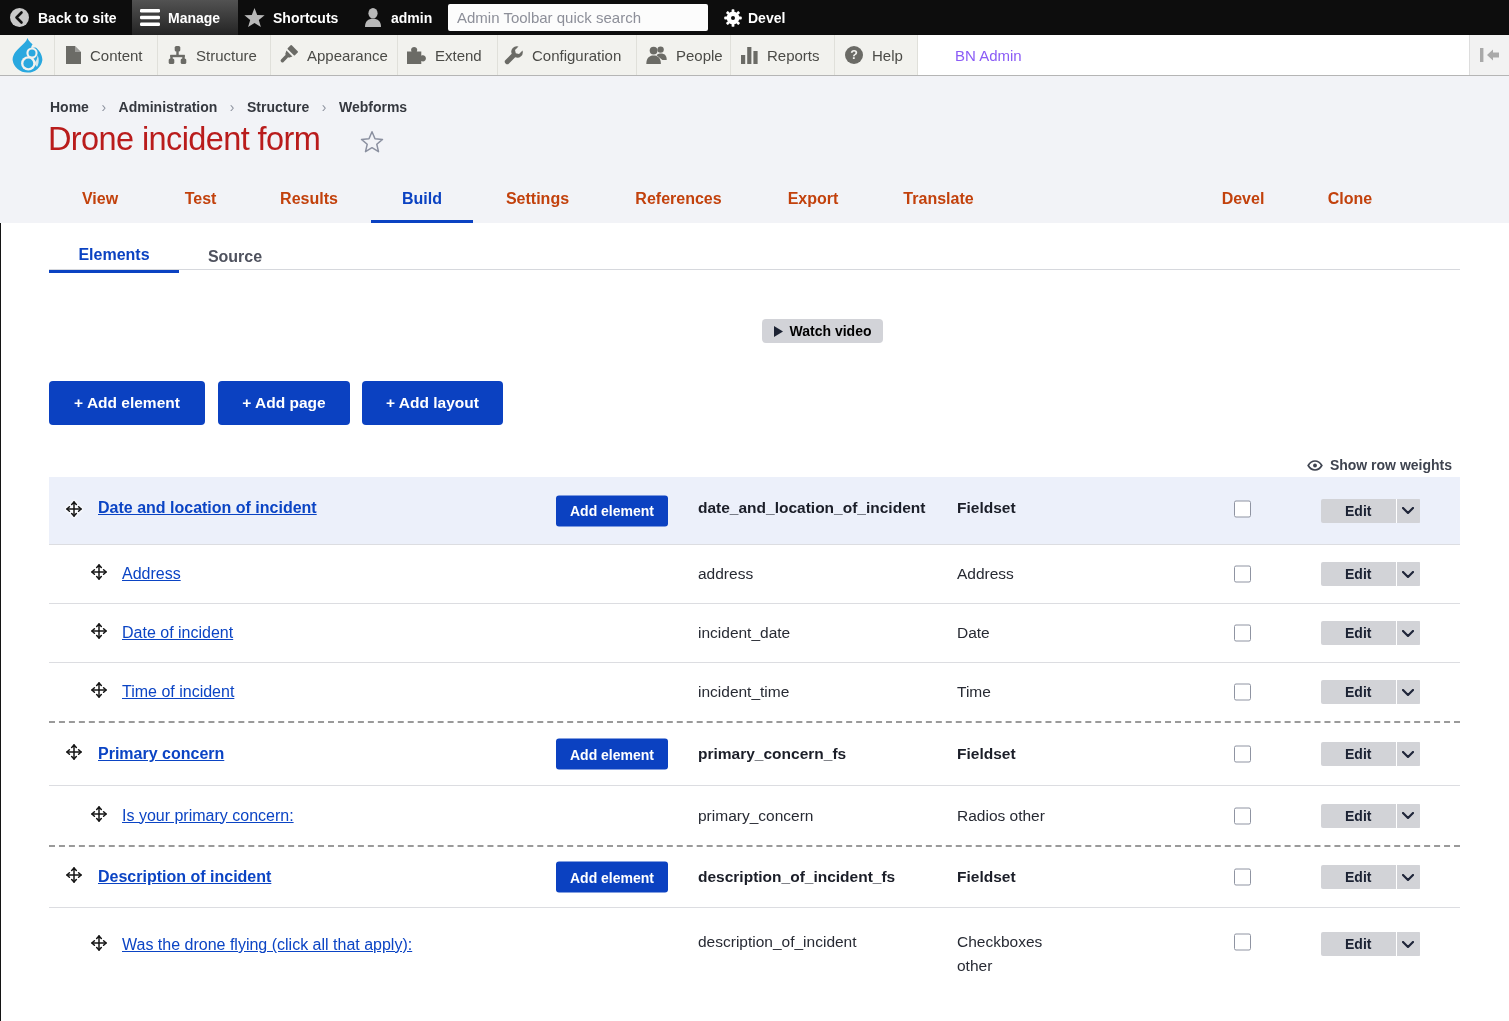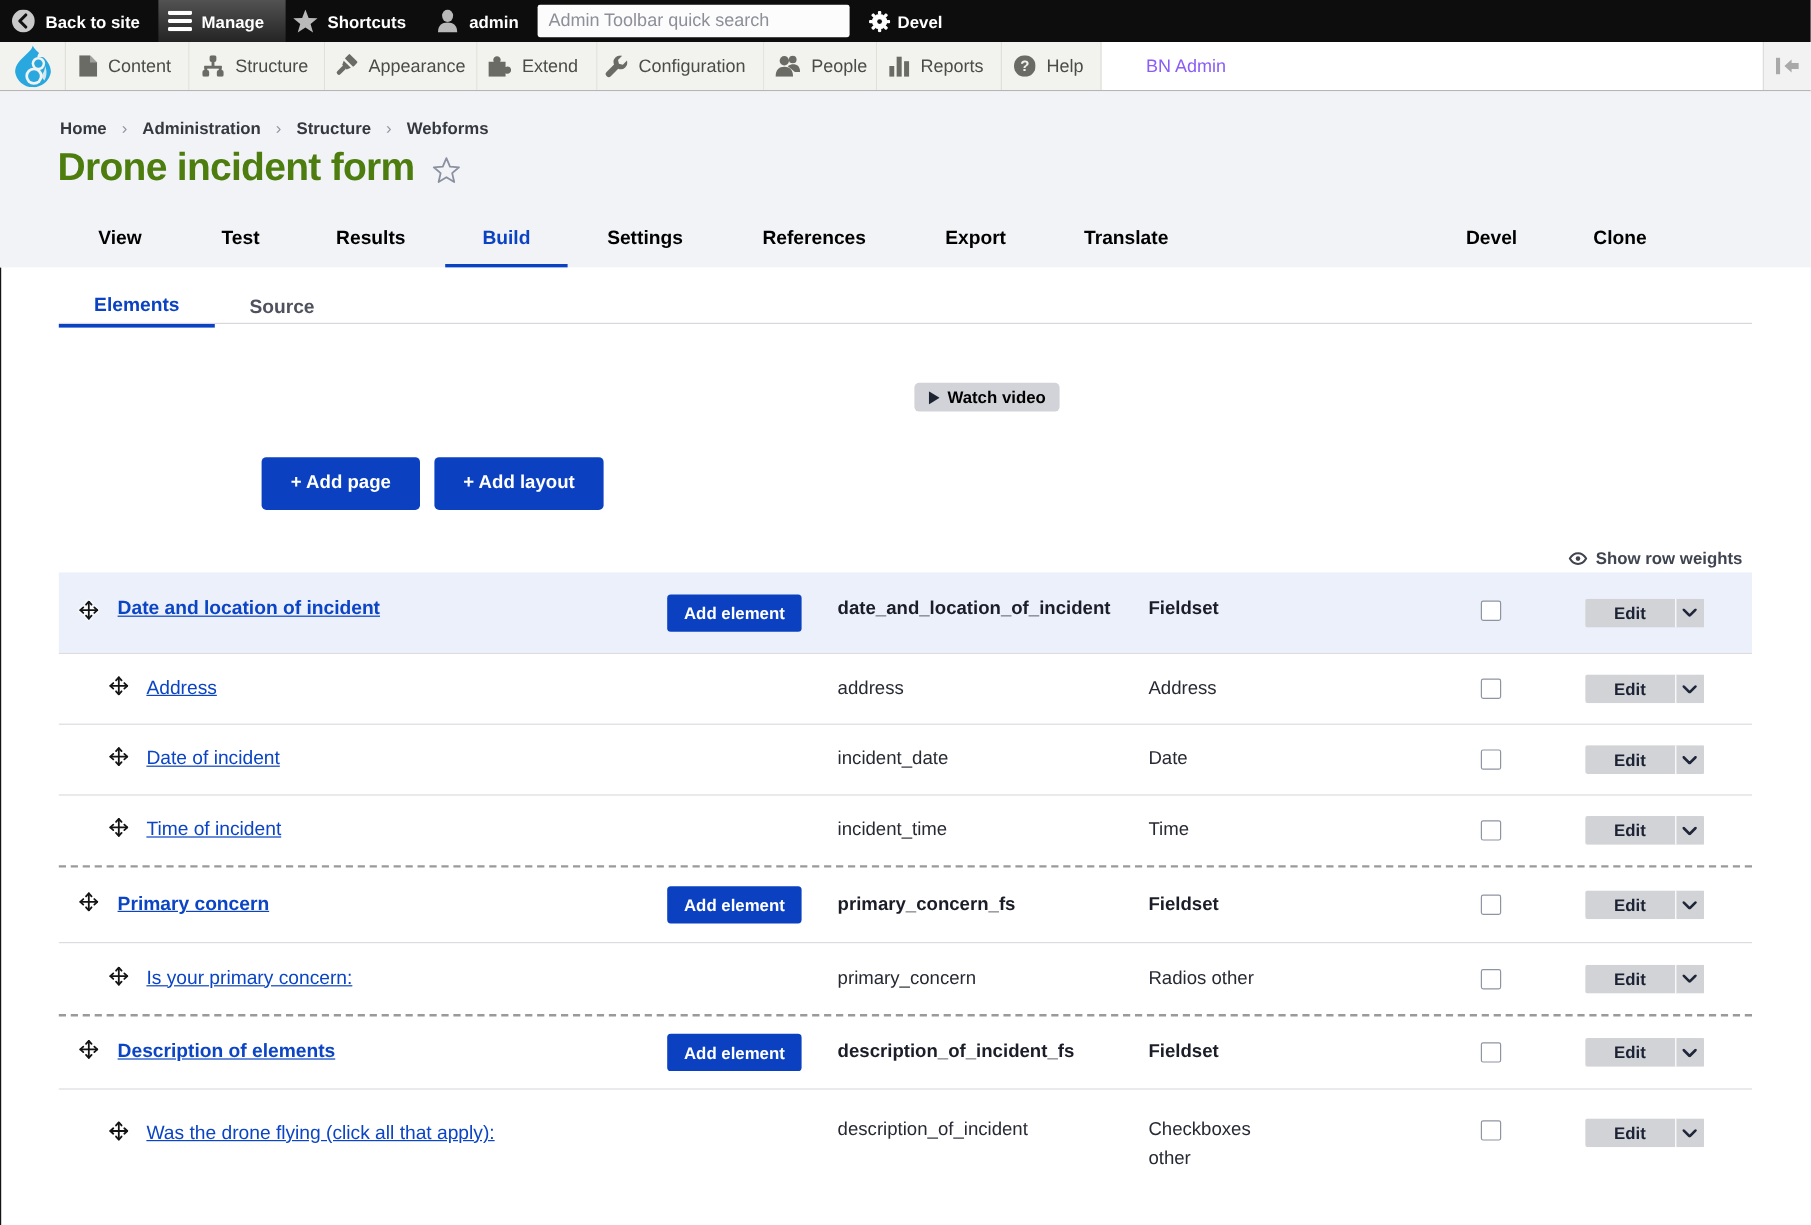--- a/index.html
+++ b/index.html
@@ -27,26 +27,26 @@
   align-items:center; font-size:15px; color:#8b5cf6; }
 .collapse { position:absolute; right:0; top:0; width:40px; height:40px;
   background:#f2f2f2; border-left:1px solid #ddd; display:flex; align-items:center;
   justify-content:center; }
 
 
 .pagehead { background:#f2f3f7; height:147px; position:relative; }
 .crumbs { position:absolute; left:50px; top:23px; font-size:14px; font-weight:bold;
   color:#35383f; }
 .crumbs .sep { color:#8f94a0; font-weight:normal; padding:0 12.5px; }
-h1.title { position:absolute; left:48px; top:44px; font-size:32.5px; line-height:38px; font-weight:bold;
-  color:#4d7c0f; letter-spacing:-0.6px; }
+h1.title { position:absolute; left:48px; top:44px; font-size:32.5px; line-height:38px; font-weight:normal;
+  color:#b91c1c; letter-spacing:-0.6px; }
 .star-o { position:absolute; left:360px; top:54px; }
 .tabs { position:absolute; left:0; top:0; width:100%; height:100%; }
 .tabs .tab { position:absolute; bottom:0; height:38px; padding-top:5px; font-size:16px; font-weight:bold;
-  color:#000000; display:flex; align-items:flex-start; justify-content:center; }
+  color:#c2410c; display:flex; align-items:flex-start; justify-content:center; }
 .tabs .tab.active { color:#0b42c2; border-bottom:3px solid #0b42c2; }
 
 
 .content { background:#fff; position:relative; height:798px; }
 .subtabs { position:absolute; left:49px; right:49px; top:0; height:47px;
   border-bottom:1px solid #d6d8dd; }
 .subtab { position:absolute; top:17px; height:33px; font-size:16px; font-weight:bold;
   color:#4f525e; display:flex; align-items:center; justify-content:center; }
 .subtab.active { color:#0b42c2; border-bottom:3px solid #0b42c2; }
 .lead { position:absolute; left:50px; top:101px; font-size:16px; color:#2a2d35; }
@@ -273,20 +273,21 @@
 <div class="content">
   <div style="position:absolute; left:0; top:0; width:1px; height:799px; background:#141414;"></div>
   <div class="subtabs">
     <div class="subtab active" style="left:0px; width:130px;">Elements</div>
     <div class="subtab" style="left:130px; width:112px;">Source</div>
   </div>
   <div class="watch"><svg width="9" height="11" viewBox="0 0 9 11">
         <path d="M0 0 L9 5.5 L0 11Z" fill="#1d2333"></path>
       </svg>Watch video</div>
 
+  <div class="bigbtn" style="left:49px; width:156px;">+ Add element</div>
   <div class="bigbtn" style="left:218px; width:132px;">+ Add page</div>
   <div class="bigbtn" style="left:362px; width:141px;">+ Add layout</div>
 
   <div class="srw">
     <svg width="16" height="11" viewBox="0 0 16 11">
         <path d="M8 1 C5 1 2.7 2.9 1.2 5.5 C2.7 8.1 5 10 8 10 C11 10 13.3 8.1 14.8 5.5 C13.3 2.9 11 1 8 1Z" fill="none" stroke="#3f4450" stroke-width="1.7"></path>
         <circle cx="8" cy="5.5" r="1.9" fill="#3f4450"></circle>
       </svg>
     Show row weights
   </div>
@@ -449,21 +450,21 @@
       <span class="cell-abs" style="left:16px;"><svg class="mv" width="18" height="18" viewBox="0 0 18 18" style="filter: drop-shadow(0 0 1.5px #fff) drop-shadow(0 0 1px #fff);">
             <g stroke="#141414" stroke-width="1.5" fill="none" stroke-linecap="round" stroke-linejoin="round">
               <line x1="9" y1="2" x2="9" y2="16"></line>
               <line x1="2" y1="9" x2="16" y2="9"></line>
               <path d="M6.7 4.4 L9 1.9 L11.3 4.4"></path>
               <path d="M6.7 13.6 L9 16.1 L11.3 13.6"></path>
               <path d="M4.4 6.7 L1.9 9 L4.4 11.3"></path>
               <path d="M13.6 6.7 L16.1 9 L13.6 11.3"></path>
             </g>
           </svg></span>
-      <a class="lnk b cell-abs" style="left:49px;">Description of elements</a>
+      <a class="lnk b cell-abs" style="left:49px;">Description of incident</a>
       <div class="addel">Add element</div>
       <span class="key b cell-abs" style="left:649px;">description_of_incident_fs</span>
       <span class="typ b cell-abs" style="left:908px;">Fieldset</span>
       <span class="chk"></span>
       <div class="editbtn">
           <div class="e1">Edit</div>
           <div class="e2">
             <svg width="12" height="7" viewBox="0 0 12 7">
               <path d="M1 1 L6 6 L11 1" stroke="#20263a" stroke-width="2.2" fill="none" stroke-linecap="round" stroke-linejoin="round"></path>
             </svg>

